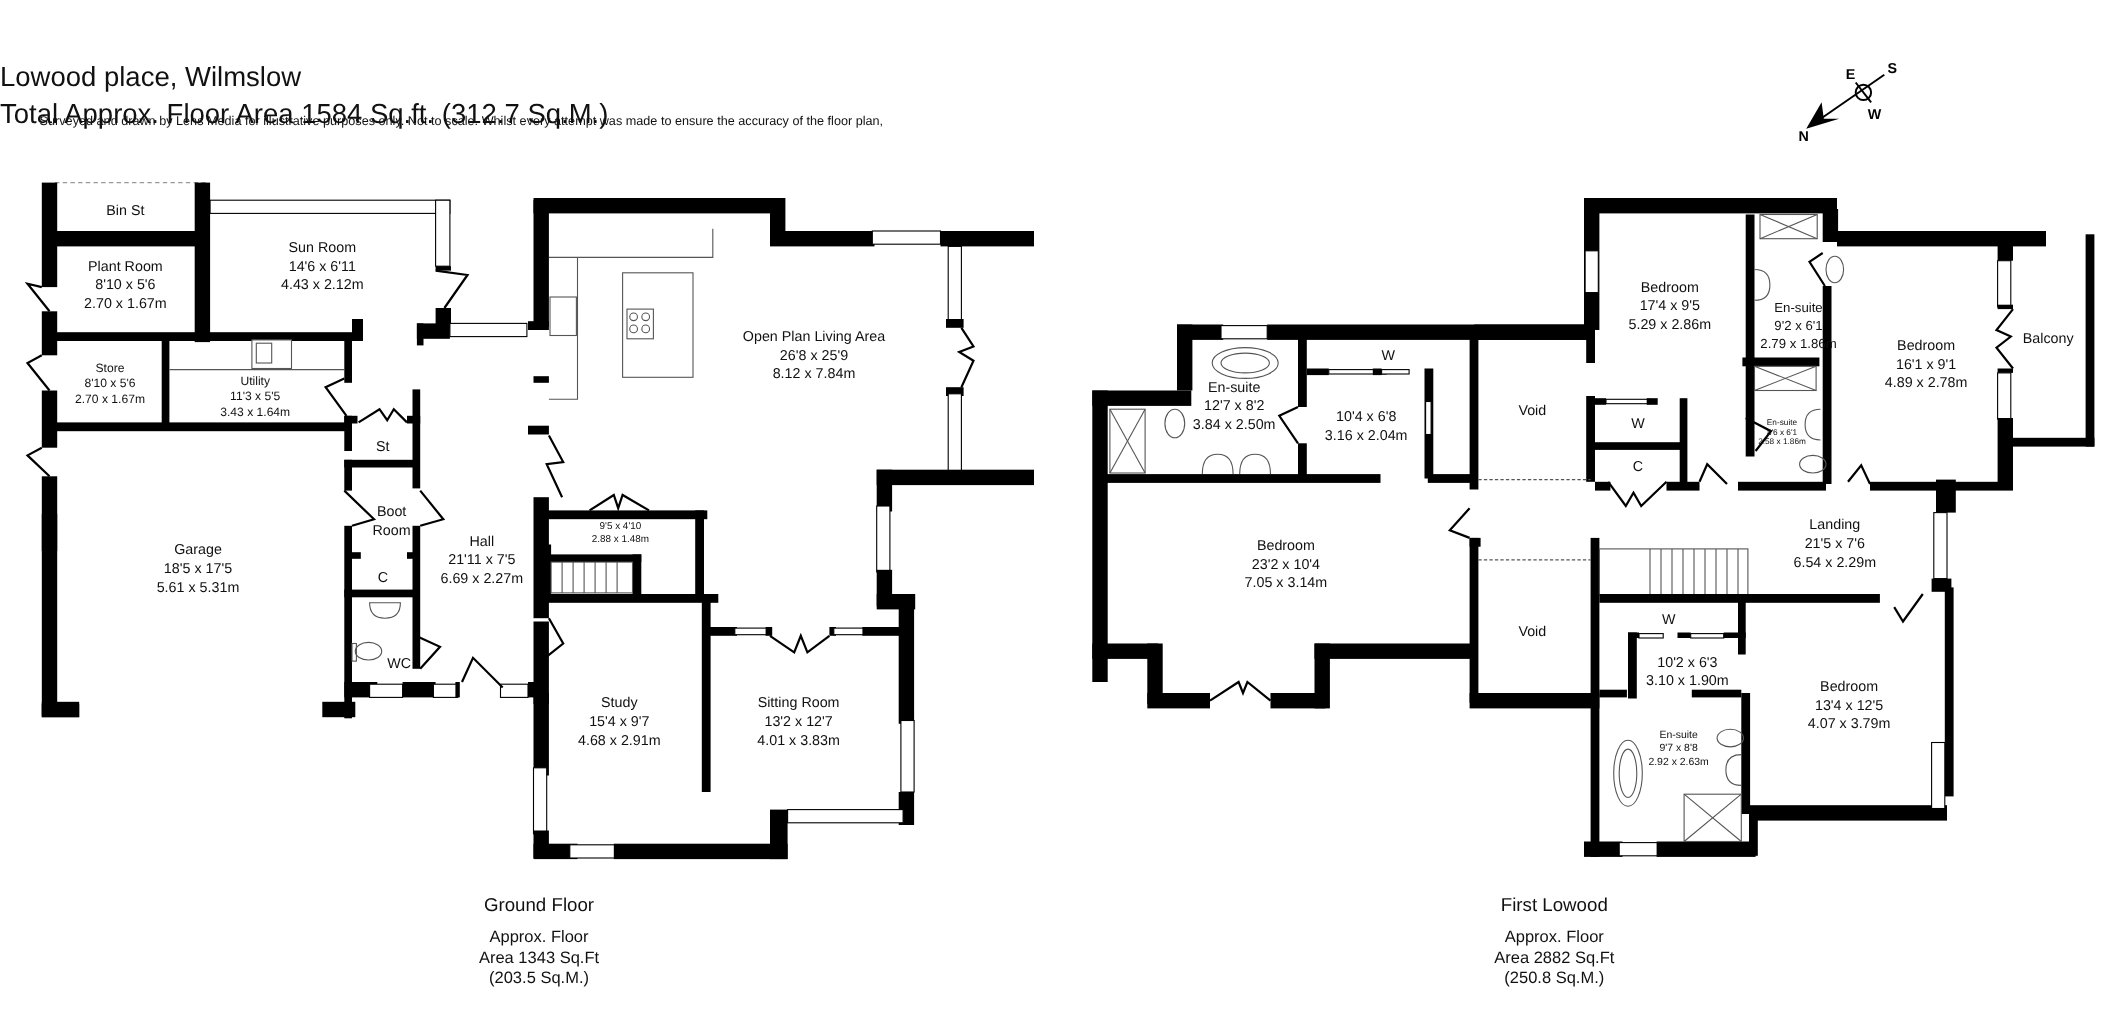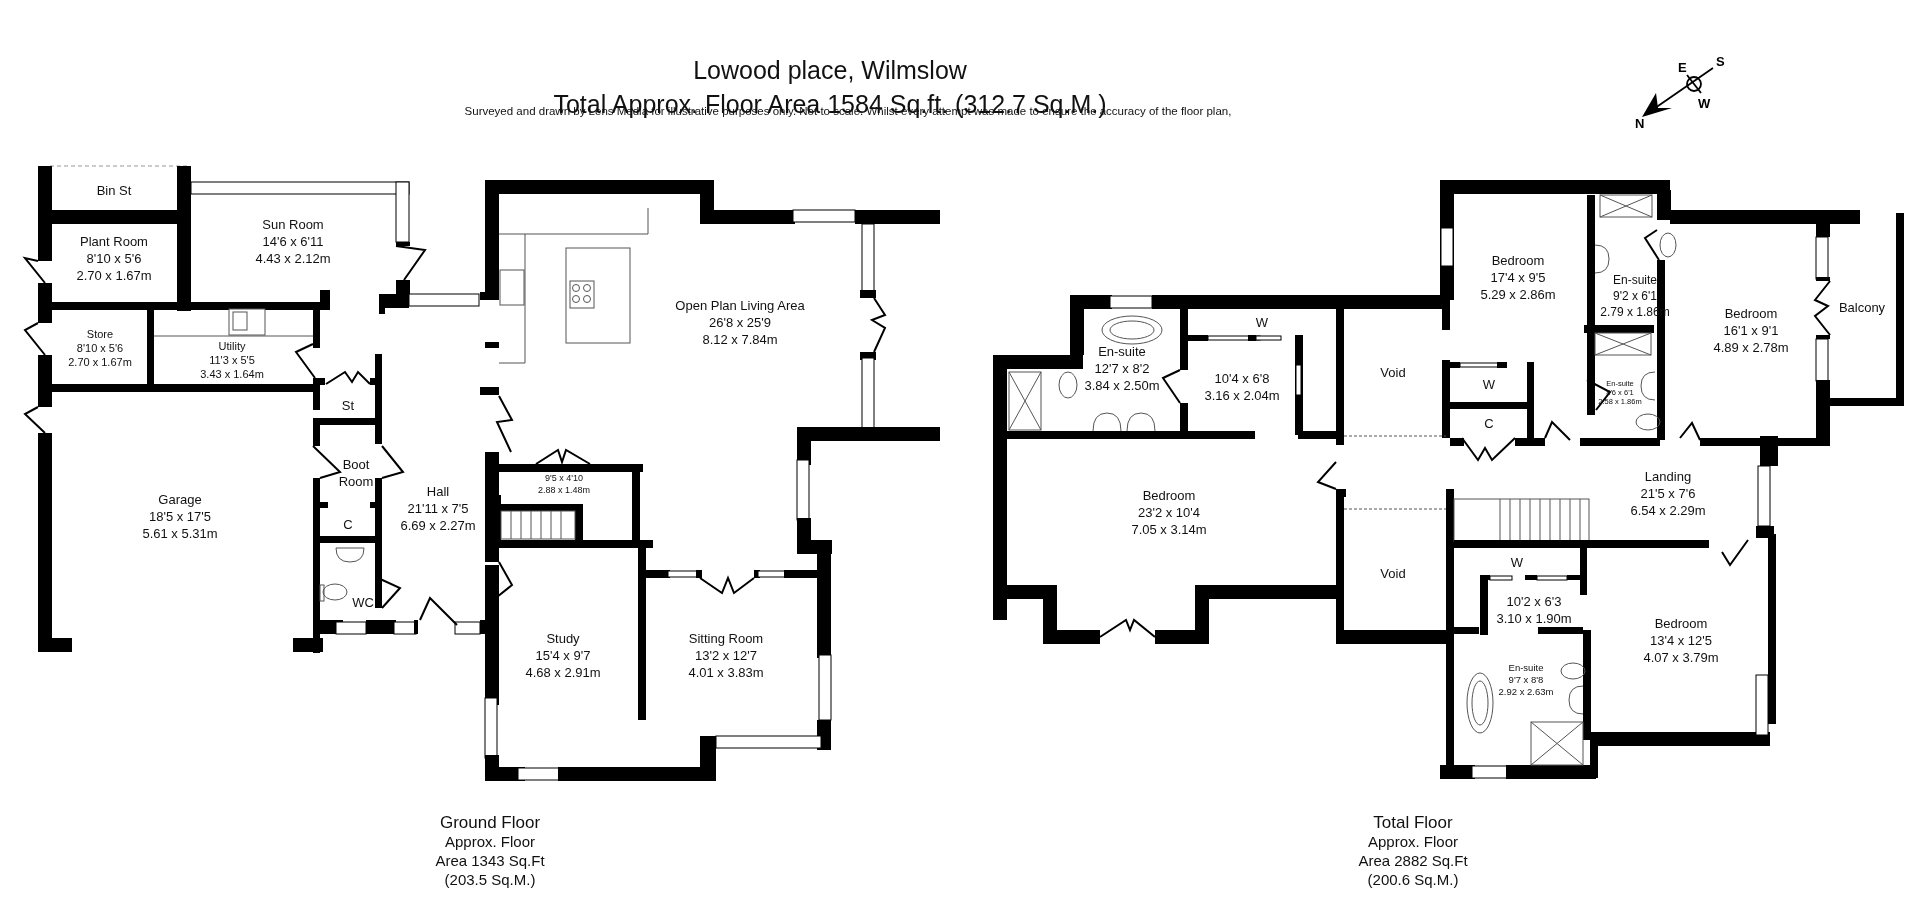--- a/index.html
+++ b/index.html
@@ -1,30 +1,30 @@
 <!DOCTYPE html>
 <html><head>
 <meta charset="utf-8">
 <style>
   html,body{margin:0;padding:0;background:#ffffff;}
   body{width:1920px;height:918px;position:relative;overflow:hidden;font-family:"Liberation Sans",sans-serif;color:#111;}
-  .hdr{position:absolute;left:0;width:1660px;text-align:center;}
+  .hdr{position:absolute;left:0;width:1660px;text-align:left;}
   .title{top:56px;font-size:25px;}
   .subtitle{top:90px;font-size:25px;}
   .disclaimer{top:106px;font-size:11.5px;line-height:14px;}
   .disclaimer div{white-space:nowrap;margin-left:36px;}
   #plan{position:absolute;left:0;top:0;}
   .wall{fill:#000;}
   .win{fill:#fff;stroke:#000;stroke-width:1;}
   .fix{fill:#fff;stroke:#555;stroke-width:1;}
   .thin{fill:none;stroke:#555;stroke-width:1;}
   .door{fill:none;stroke:#000;stroke-width:2;}
   .rl{font-family:"Liberation Sans",sans-serif;fill:#111;text-anchor:middle;}
   .floor-label{position:absolute;text-align:center;font-size:15px;line-height:19px;width:240px;}
-  .floor-label .fn{font-size:17px;}
+  .floor-label .fn{font-size:17px;margin-bottom:10px;}
   .compass{position:absolute;left:1620px;top:50px;}
 </style>
 </head>
 <body>
 
 <div class="hdr title">Lowood place, Wilmslow</div>
 <div class="hdr subtitle">Total Approx. Floor Area 1584 Sq.ft. (312.7 Sq.M.)</div>
 <div class="hdr disclaimer" style="top:104px;">
   <div>Surveyed and drawn by Lens Media for illustrative purposes only. Not to scale. Whilst every attempt was made to ensure the accuracy of the floor plan,</div>
 </div>
@@ -450,17 +450,17 @@
   </g>
 </svg>
 
 <div class="floor-label" style="left:370px;top:813px;">
   <div class="fn">Ground Floor</div>
   <div>Approx. Floor</div>
   <div>Area 1343 Sq.Ft</div>
   <div>(203.5 Sq.M.)</div>
 </div>
 <div class="floor-label" style="left:1293px;top:813px;">
-  <div class="fn">Total Floor</div>
+  <div class="fn">First Lowood</div>
   <div>Approx. Floor</div>
   <div>Area 2882 Sq.Ft</div>
-  <div>(200.6 Sq.M.)</div>
+  <div>(250.8 Sq.M.)</div>
 </div>
 
 </body></html>

